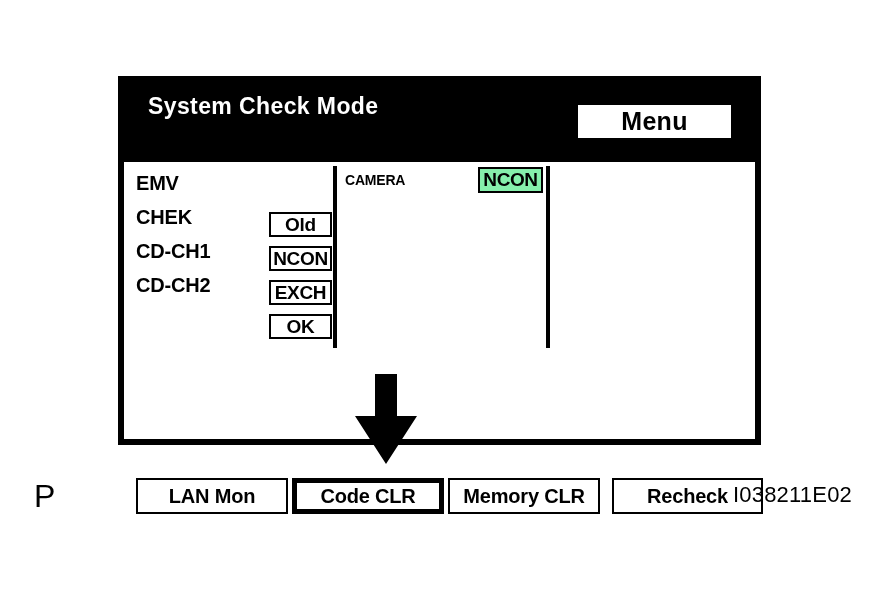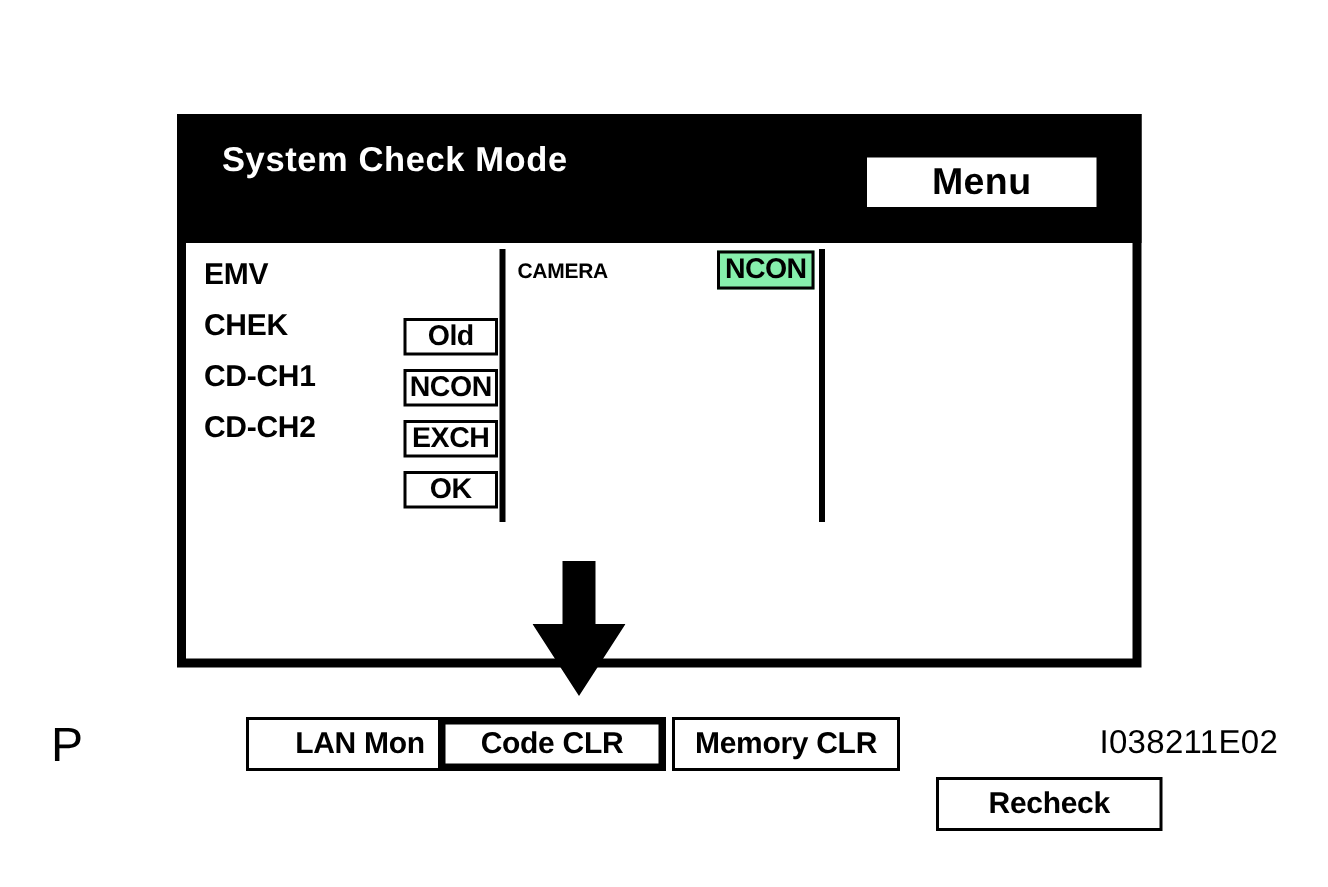--- a/index.html
+++ b/index.html
@@ -183,24 +183,24 @@
     align-items: center;
     justify-content: center;
     box-sizing: border-box;
     border: 2px solid #000000;
     letter-spacing: -0.2px;
     white-space: nowrap;
   }
   .bar-button.selected {
     border-width: 5px;
   }
-  #btn-lan-mon     { left: 6px;   width: 152px; margin-left: 28px; }
+  #btn-lan-mon     { left: 6px;   width: 152px; }
   #btn-code-clr    { left: 162px; width: 152px; }
   #btn-memory-clr  { left: 318px; width: 152px; }
-  #btn-recheck     { left: 494px; width: 151px; margin-top: 40px; }
+  #btn-recheck     { left: 482px; width: 151px; }
 
   
   #page-marker {
     position: absolute;
     left: 34px;
     top: 478px;
     font-size: 32px;
     color: #000000;
     font-family: "Liberation Sans", sans-serif;
   }

